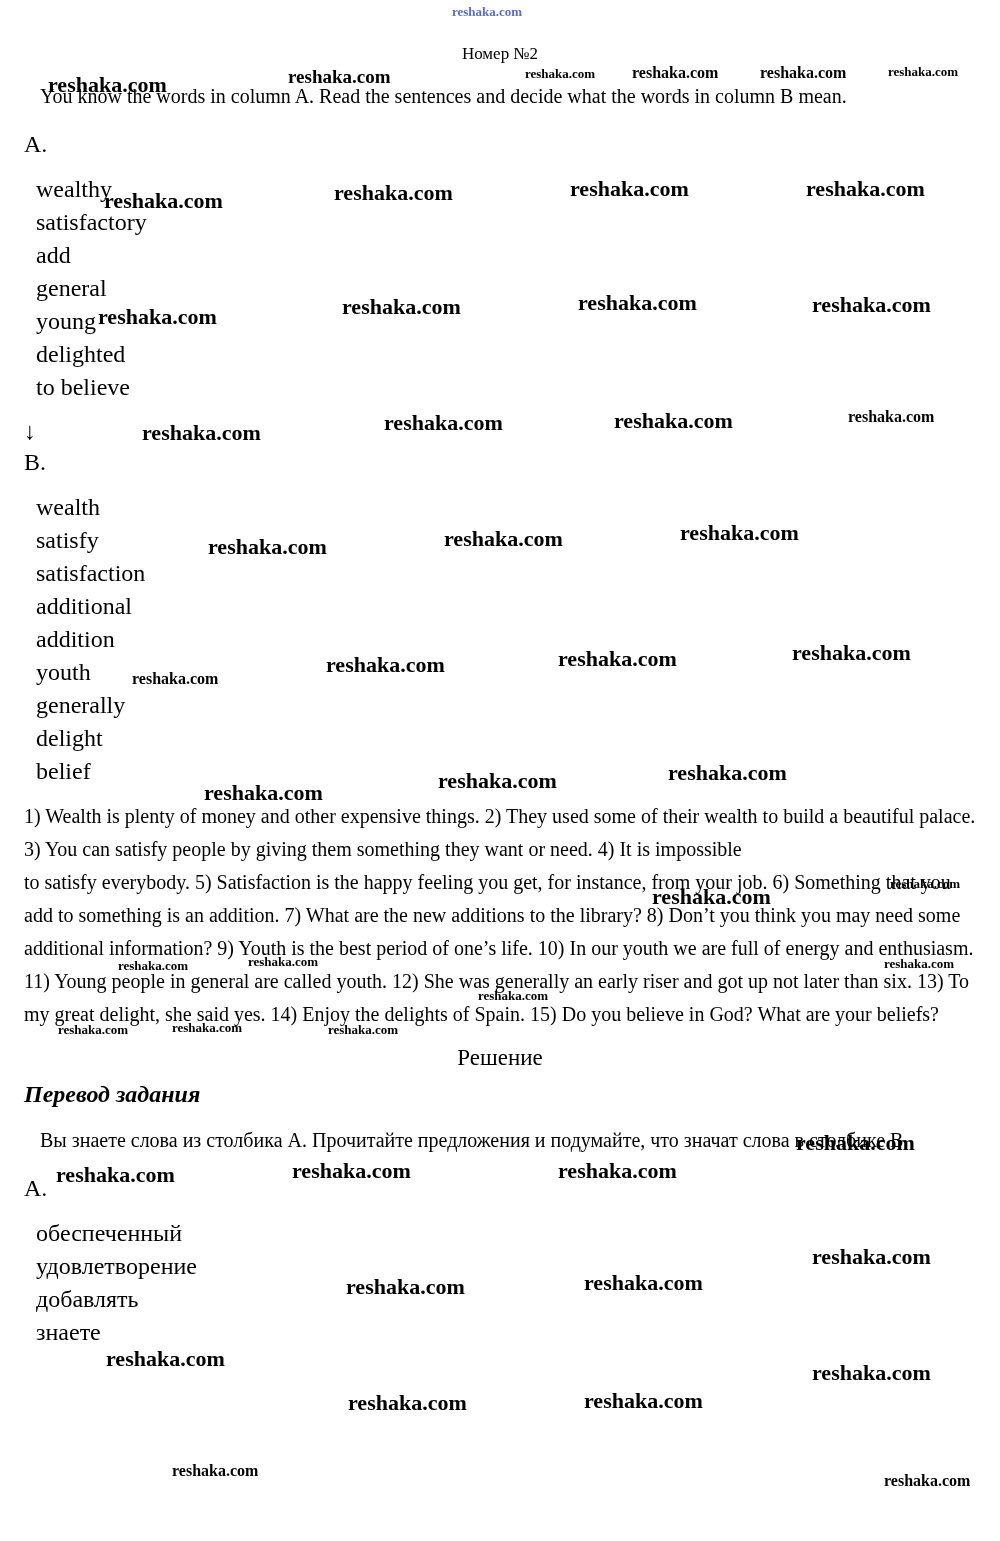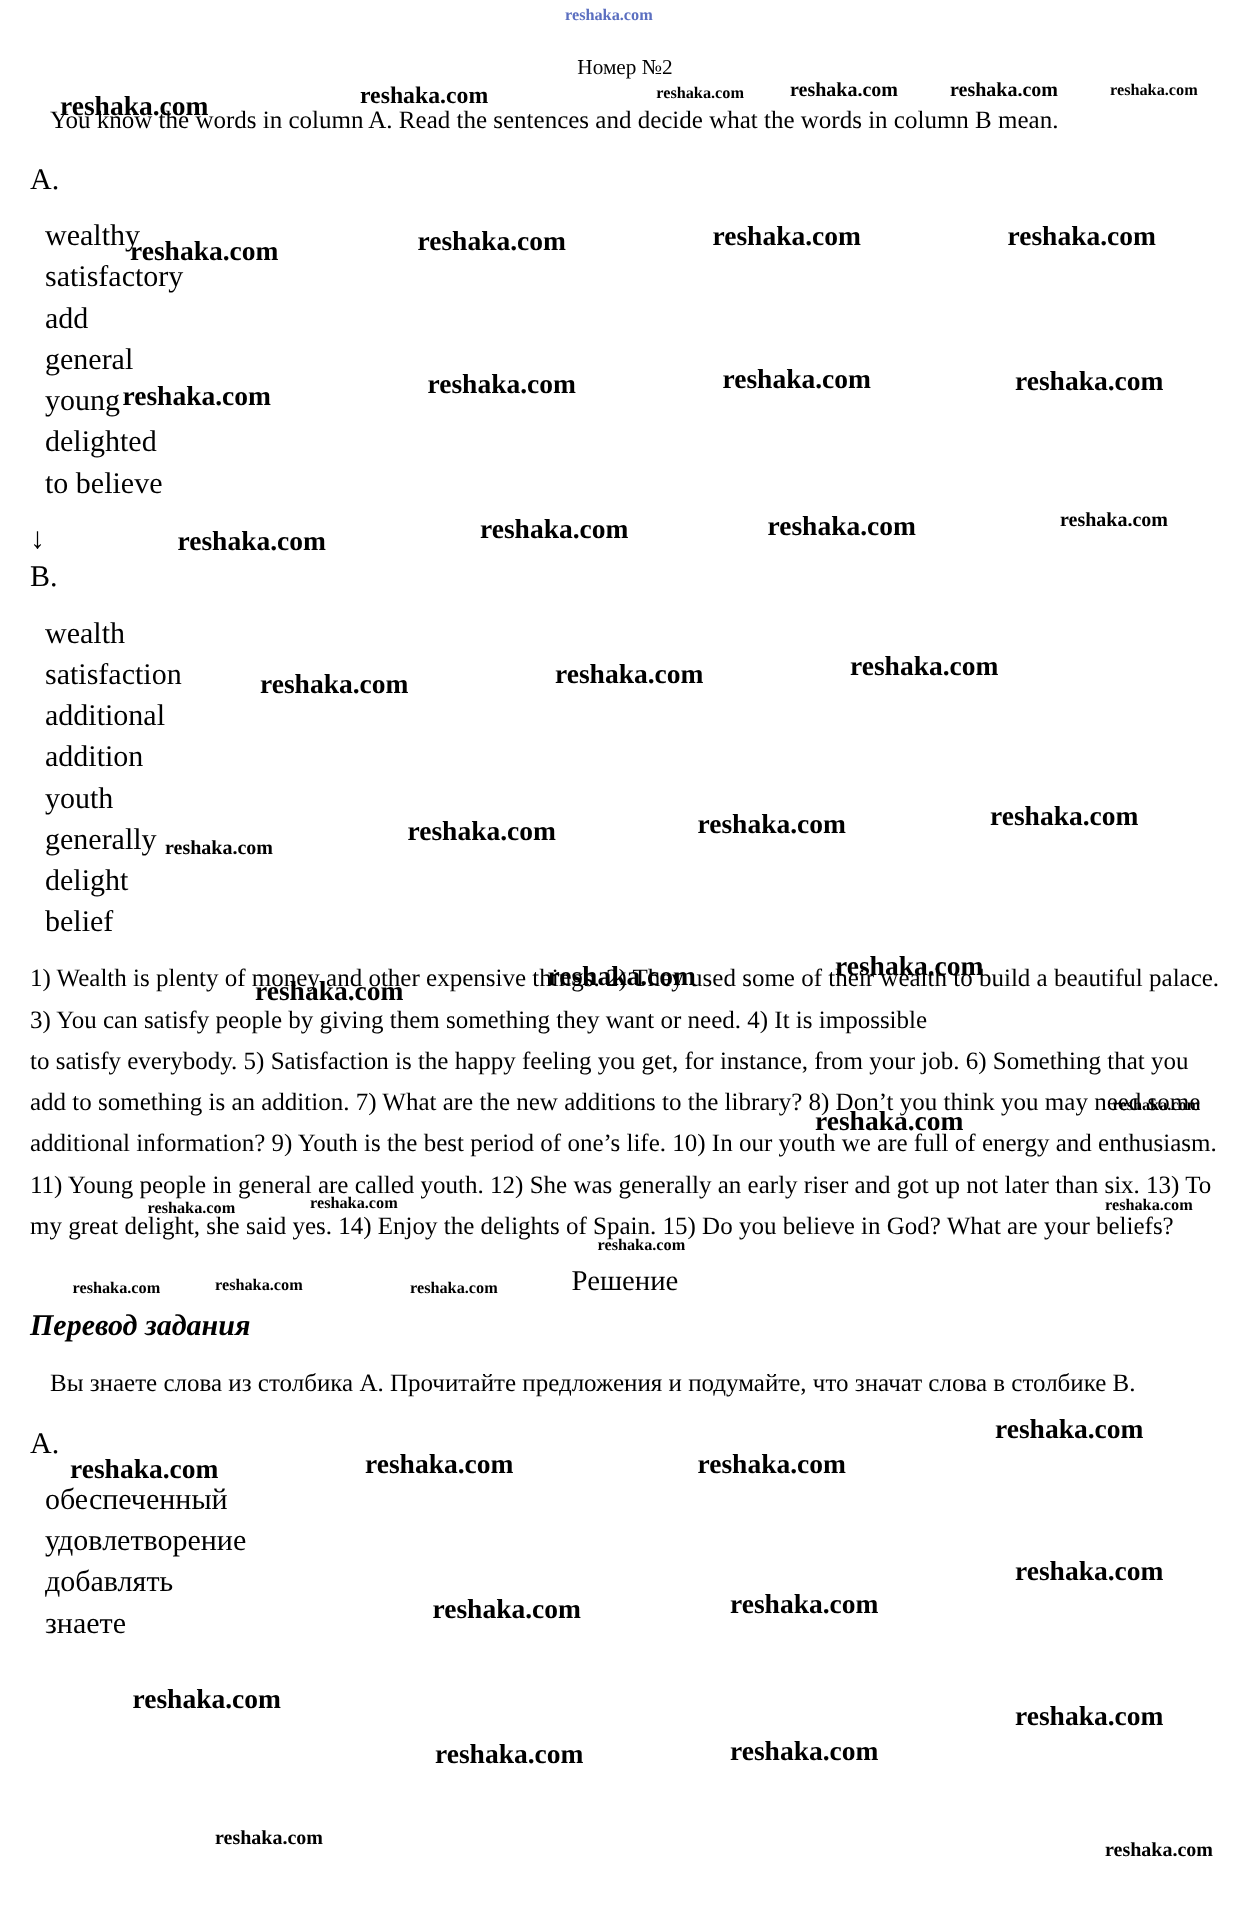--- a/index.html
+++ b/index.html
@@ -107,20 +107,21 @@
       <div>general</div>
       <div>young</div>
       <div>delighted</div>
       <div>to believe</div>
     </div>
     <div class="arrow">↓</div>
 
     <div class="colhead">B.</div>
     <div class="wordlist">
       <div>wealth</div>
+      <div>satisfy</div>
       <div>satisfaction</div>
       <div>additional</div>
       <div>addition</div>
       <div>youth</div>
       <div>generally</div>
       <div>delight</div>
       <div>belief</div>
     </div>
 
     <p class="sentences">1) Wealth is plenty of money and other expensive things. 2) They used some of their wealth to build a beautiful palace. 3) You can satisfy people by giving them something they want or need. 4) It is impossible</p>

